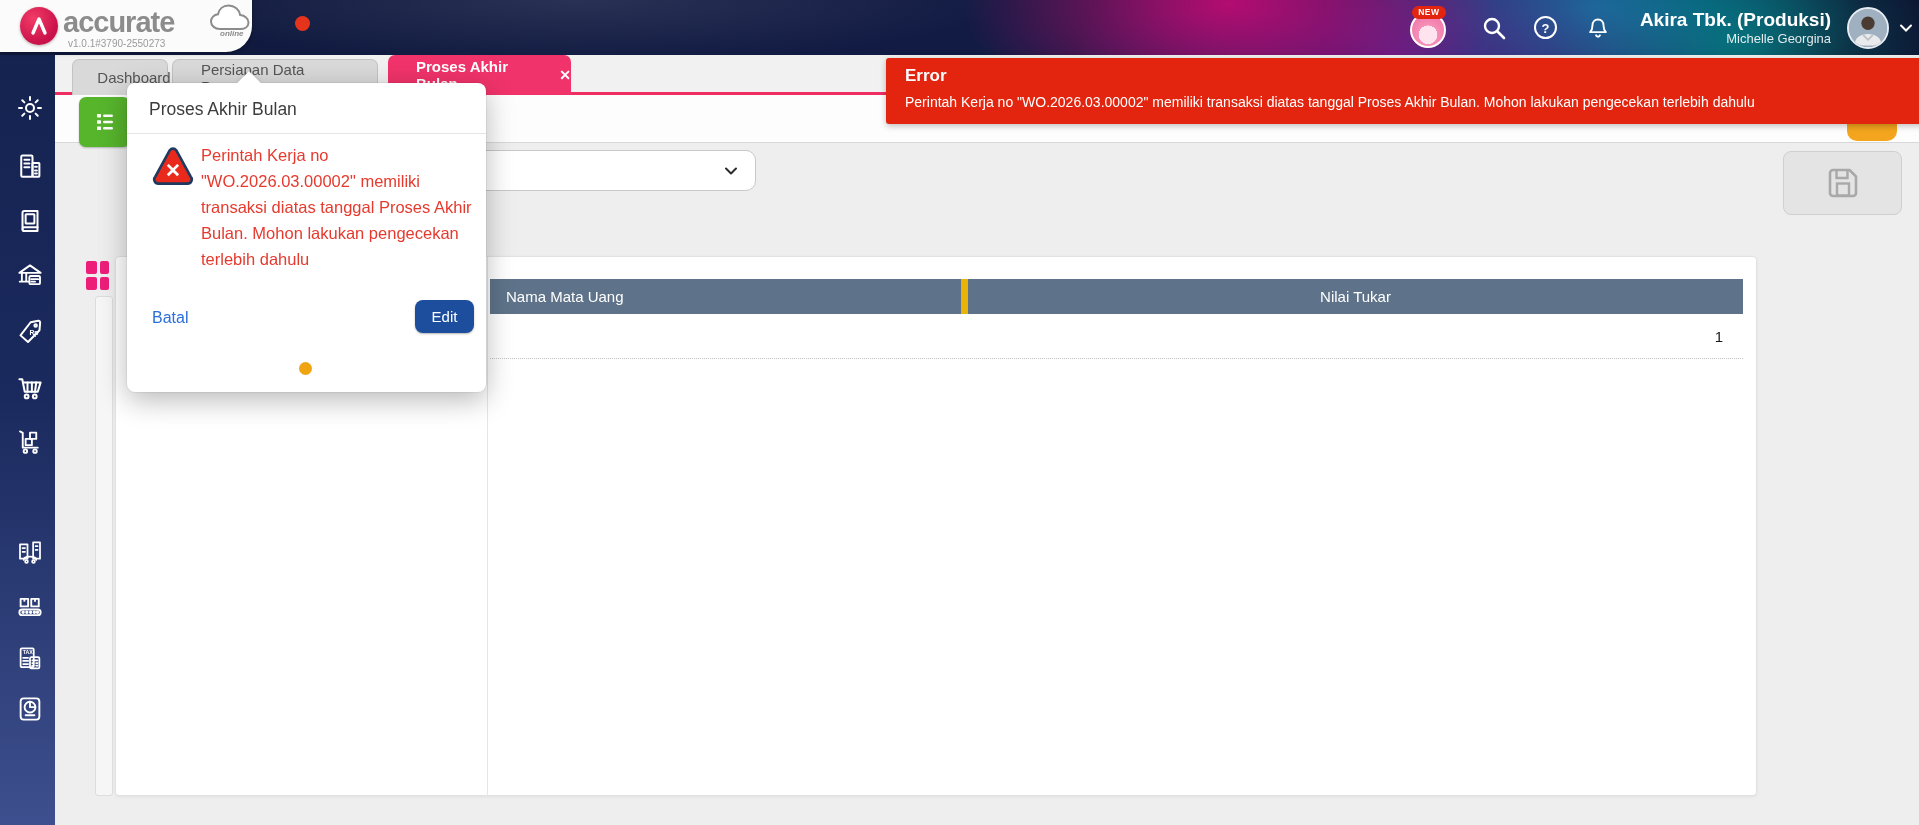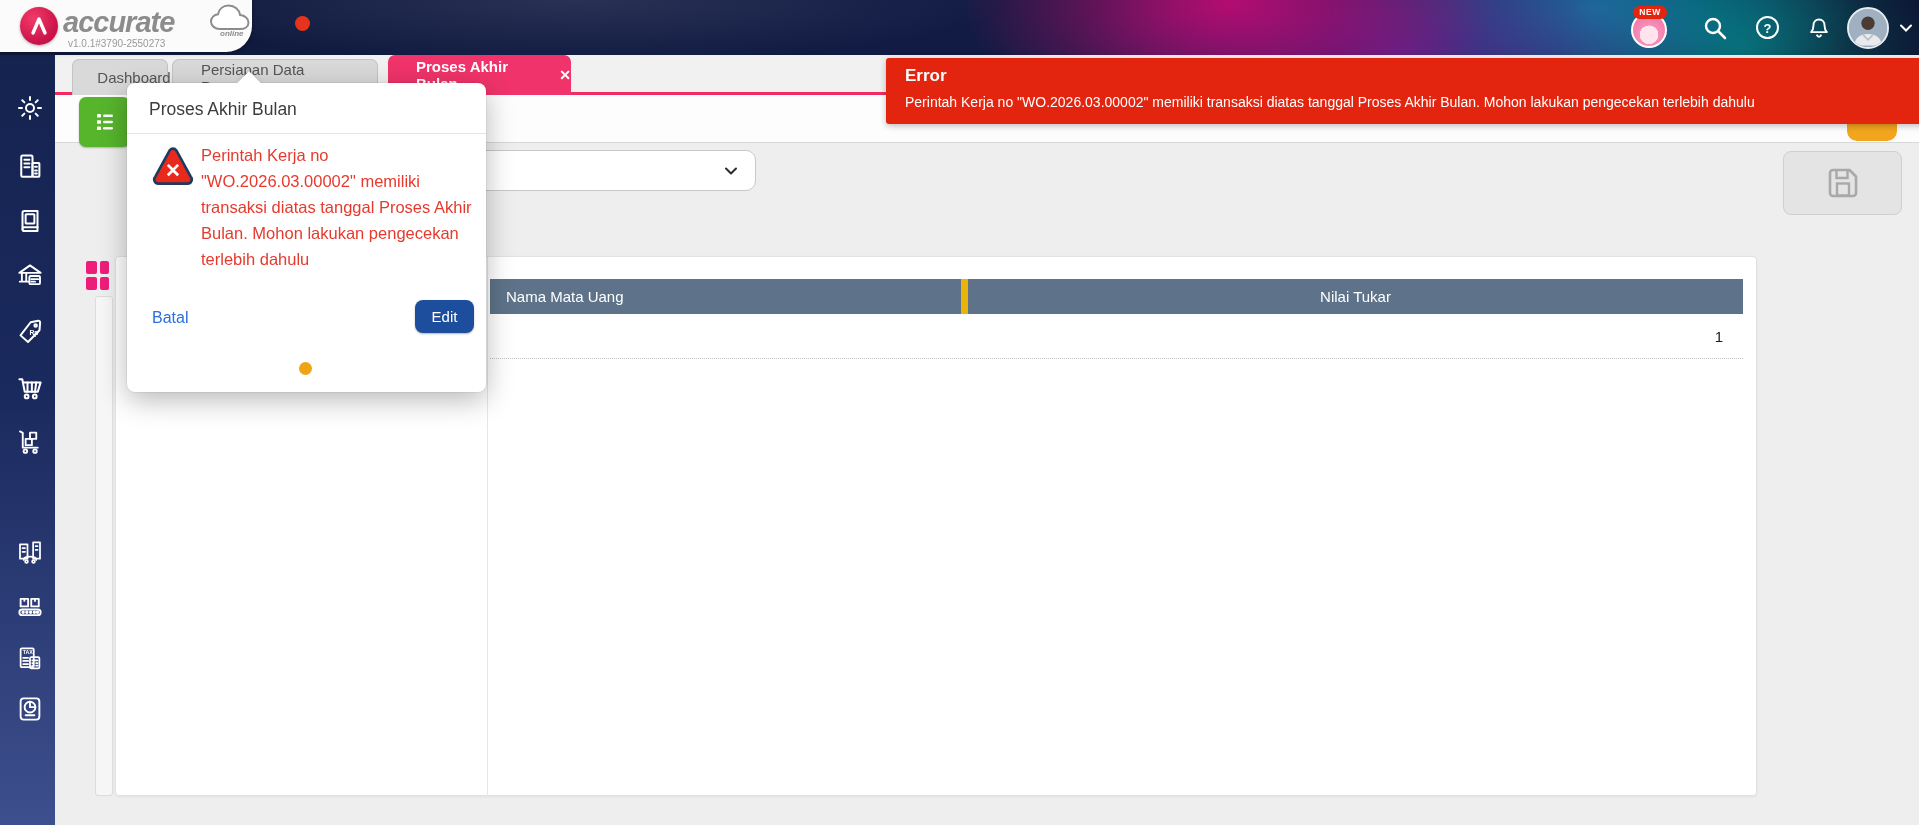--- a/index.html
+++ b/index.html
@@ -15,21 +15,21 @@
       radial-gradient(520px 260px at 73% 95%, rgba(116,28,160,.65), transparent 62%),
       radial-gradient(430px 230px at 83% 14%, rgba(0,186,214,.60), transparent 62%),
       radial-gradient(300px 210px at 91% 85%, rgba(0,214,170,.35), transparent 62%),
       linear-gradient(90deg, #101a3e 0%, #121b44 55%, #0d1634 100%);
   }
   .logo-blob { left:0; top:0; width:252px; height:52px; background:#fbfbfb;
     border-radius:0 0 26px 0; box-shadow:0 1px 4px rgba(0,0,0,.35); }
   .logo-circle { left:20px; top:7px; width:38px; height:38px; border-radius:50%;
     background:radial-gradient(circle at 35% 30%, #f23b66, #c9114a 70%);
     box-shadow:0 1px 3px rgba(0,0,0,.3); display:flex; align-items:center; justify-content:center; }
-  .logo-word { left:63px; top:6px; font-size:29px; font-weight:bold; font-style:italic;
+  .logo-word { left:63px; top:6px; font-size:29px; font-weight:bold; 
     color:#8c8c8c; letter-spacing:-1px; }
   .cloud-wrap { left:208px; top:3px; width:46px; height:36px; }
   .cloud-wrap .online { position:absolute; left:12px; top:26px; font-size:8px; font-weight:bold;
     font-style:italic; color:#8c8c8c; }
   .version { left:68px; top:38px; font-size:10px; color:#9a9a9a; }
   .red-dot { left:295px; top:16px; width:15px; height:15px; border-radius:50%; background:#e6341c; }
 
   .hdr-right { right:0; top:0; height:55px; display:flex; align-items:center; gap:4px; }
   .mascot { position:relative; width:38px; height:38px; margin-right:18px; }
   .mascot-circle { position:absolute; left:0; top:3px; width:36px; height:36px; border-radius:50%;
@@ -161,20 +161,24 @@
             <circle cx="12.5" cy="12.5" r="10.5" fill="none" stroke="#fff" stroke-width="2"></circle>
             <text x="12.5" y="17.5" text-anchor="middle" font-size="13" font-weight="bold" fill="#fff" font-family="Liberation Sans, sans-serif">?</text>
           </svg>
       </div>
       <div class="hdr-ico">
         <svg class="lineico" width="24" height="24" viewBox="0 0 24 24">
             <path d="M12 3.5c-3.4 0-5.5 2.6-5.5 5.8 0 4.3-1.6 6-2.4 6.8h15.8c-.8-.8-2.4-2.5-2.4-6.8 0-3.2-2.1-5.8-5.5-5.8z" fill="none" stroke="#fff" stroke-width="1.9" stroke-linejoin="round"></path>
             <path d="M10 19.3a2.1 2.1 0 0 0 4 0" fill="none" stroke="#fff" stroke-width="1.9" stroke-linecap="round"></path>
           </svg>
       </div>
+      <div class="hdr-names">
+        <div class="hdr-company">Akira Tbk. (Produksi)</div>
+        <div class="hdr-user">Michelle Georgina</div>
+      </div>
       <div class="avatar">
         <svg class="lineico" width="38" height="38" viewBox="0 0 24 24">
             <rect width="24" height="24" fill="#9fb0c0"></rect>
             <circle cx="12" cy="9" r="4.2" fill="#4a3b33"></circle>
             <path d="M3.5 23c0-5 4-7.2 8.5-7.2s8.5 2.2 8.5 7.2z" fill="#e9eaec"></path>
             <path d="M9 16.5l3 3 3-3" fill="none" stroke="#b9bec4" stroke-width="1"></path>
           </svg>
       </div>
       <div class="chev-wrap">
         <svg class="lineico" width="14" height="10" viewBox="0 0 14 10">

